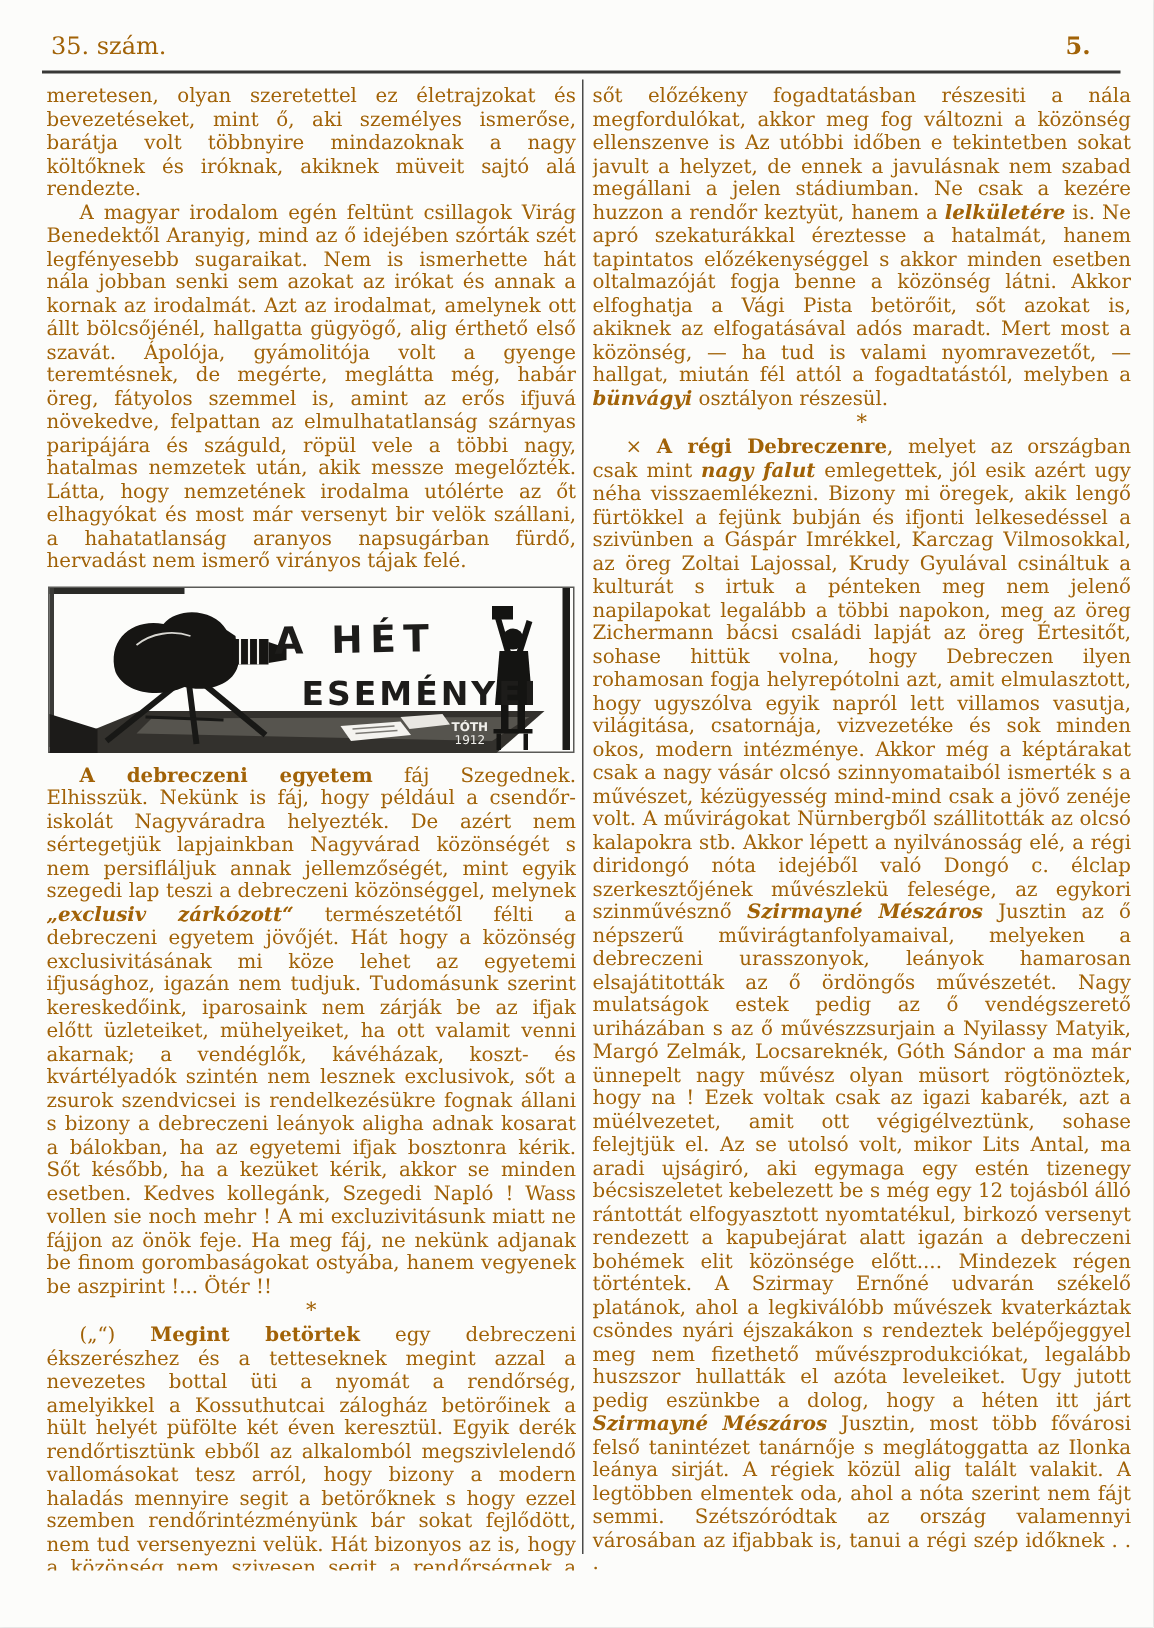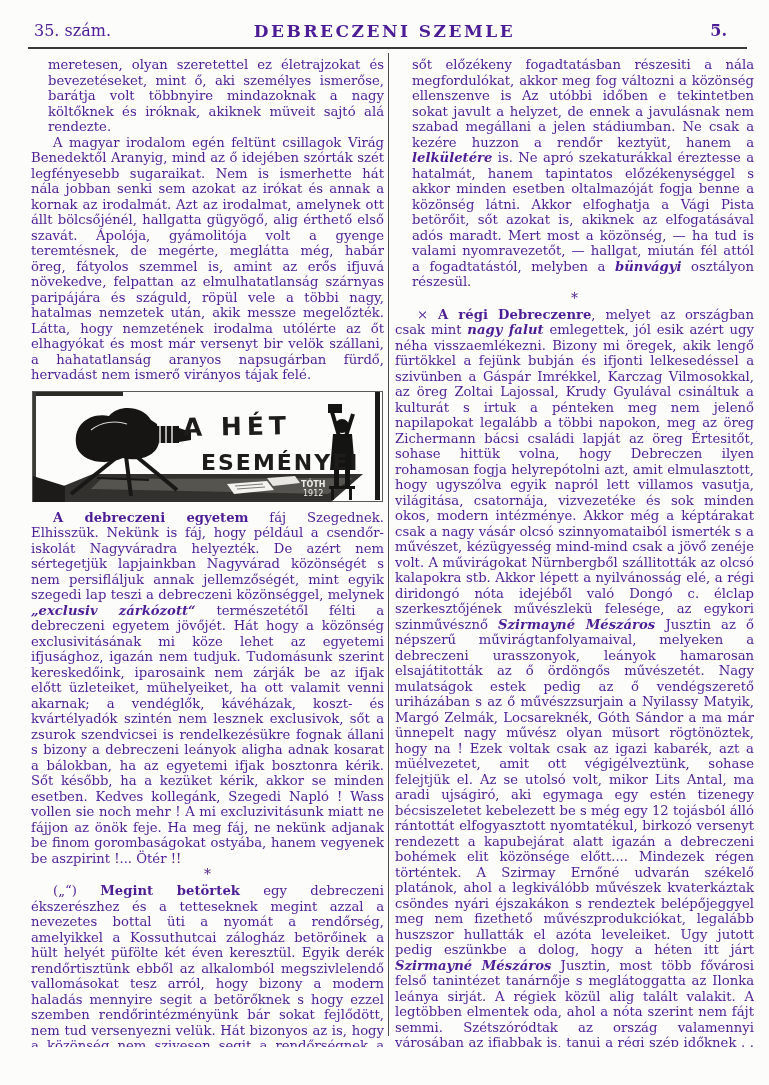--- a/index.html
+++ b/index.html
@@ -1,52 +1,51 @@
 <!DOCTYPE html>
 <html><head>
 <meta charset="utf-8">
 <style>
   html,body{margin:0;padding:0;background:#e9e9e7;}
   .page{
     position:relative;
     width:769px;height:1085px;
     background:#fcfcfa;
     font-family:"DejaVu Serif", serif;
-    color:#4c1d95;
+    color:#a16207;
     overflow:hidden;
     box-shadow:0 0 4px rgba(0,0,0,.2);
   }
   .header-issue{position:absolute;left:34px;top:21px;font-size:16px;}
   .header-title{position:absolute;left:0;top:21px;width:100%;text-align:center;
     font-size:17px;font-weight:bold;letter-spacing:2.5px;}
   .header-pagenum{position:absolute;right:42px;top:21px;font-size:16px;font-weight:bold;}
   .header-rule{position:absolute;left:28px;right:22px;top:47px;height:2px;background:#383836;}
   .col-divider{position:absolute;left:388px;top:53px;width:1px;height:983px;background:#4a4a48;}
   .col{position:absolute;top:57px;height:990px;overflow:hidden;
     text-align:justify;font-size:13.2px;line-height:15.5px;}
   .col-left{left:31px;width:353px;}
   .col-right{left:395px;width:359px;}
   .col p{margin:0;text-indent:22px;}
-  .col p.noindent{text-indent:0;margin-left:17px;}
+  .col p.noindent{text-indent:0;}
   .col p.note{font-size:11.9px;line-height:13.8px;margin-top:2px;}
   .bold{font-weight:bold;}
   .italic{font-style:italic;font-weight:bold;}
   .separator{text-align:center;font-size:14px;line-height:15px;height:15px;margin:1px 0;}
   .illustration{position:relative;height:114px;margin:7px 0 6px 0;}
   .illustration svg{display:block;width:353px;height:114px;}
   .ill-title{font-family:"DejaVu Sans",sans-serif;font-weight:bold;fill:#1d1c1a;}
   .ill-sig{font-family:"DejaVu Sans",sans-serif;fill:#efeeea;}
 </style>
 </head>
 <body>
 
 <div class="page">
 
   <div class="header-issue">35. szám.</div>
-  <div class="header-title">DEBRECZENI SZEMLE</div>
   <div class="header-pagenum">5.</div>
   <div class="header-rule"></div>
   <div class="col-divider"></div>
 
   <div class="col col-left">
     <p class="noindent"><span>meretesen, olyan szeretettel ez életrajzokat és bevezetéseket, mint ő, aki személyes ismerőse, barátja volt többnyire mindazoknak a nagy költőknek és iróknak, akiknek müveit sajtó alá rendezte.</span></p>
     <p><span>A magyar irodalom egén feltünt csillagok Virág Benedektől Aranyig, mind az ő idejében szórták szét legfényesebb sugaraikat. Nem is ismerhette hát nála jobban senki sem azokat az irókat és annak a kornak az irodalmát. Azt az irodalmat, amelynek ott állt bölcsőjénél, hallgatta gügyögő, alig érthető első szavát. Ápolója, gyámolitója volt a gyenge teremtésnek, de megérte, meglátta még, habár öreg, fátyolos szemmel is, amint az erős ifjuvá növekedve, felpattan az elmulhatatlanság szárnyas paripájára és száguld, röpül vele a többi nagy, hatalmas nemzetek után, akik messze megelőzték. Látta, hogy nemzetének irodalma utólérte az őt elhagyókat és most már versenyt bir velök szállani, a hahatatlanság aranyos napsugárban fürdő, hervadást nem ismerő virányos tájak felé.</span></p>
 
     <div class="illustration">
       <svg viewBox="0 0 353 114" xmlns="http://www.w3.org/2000/svg">

